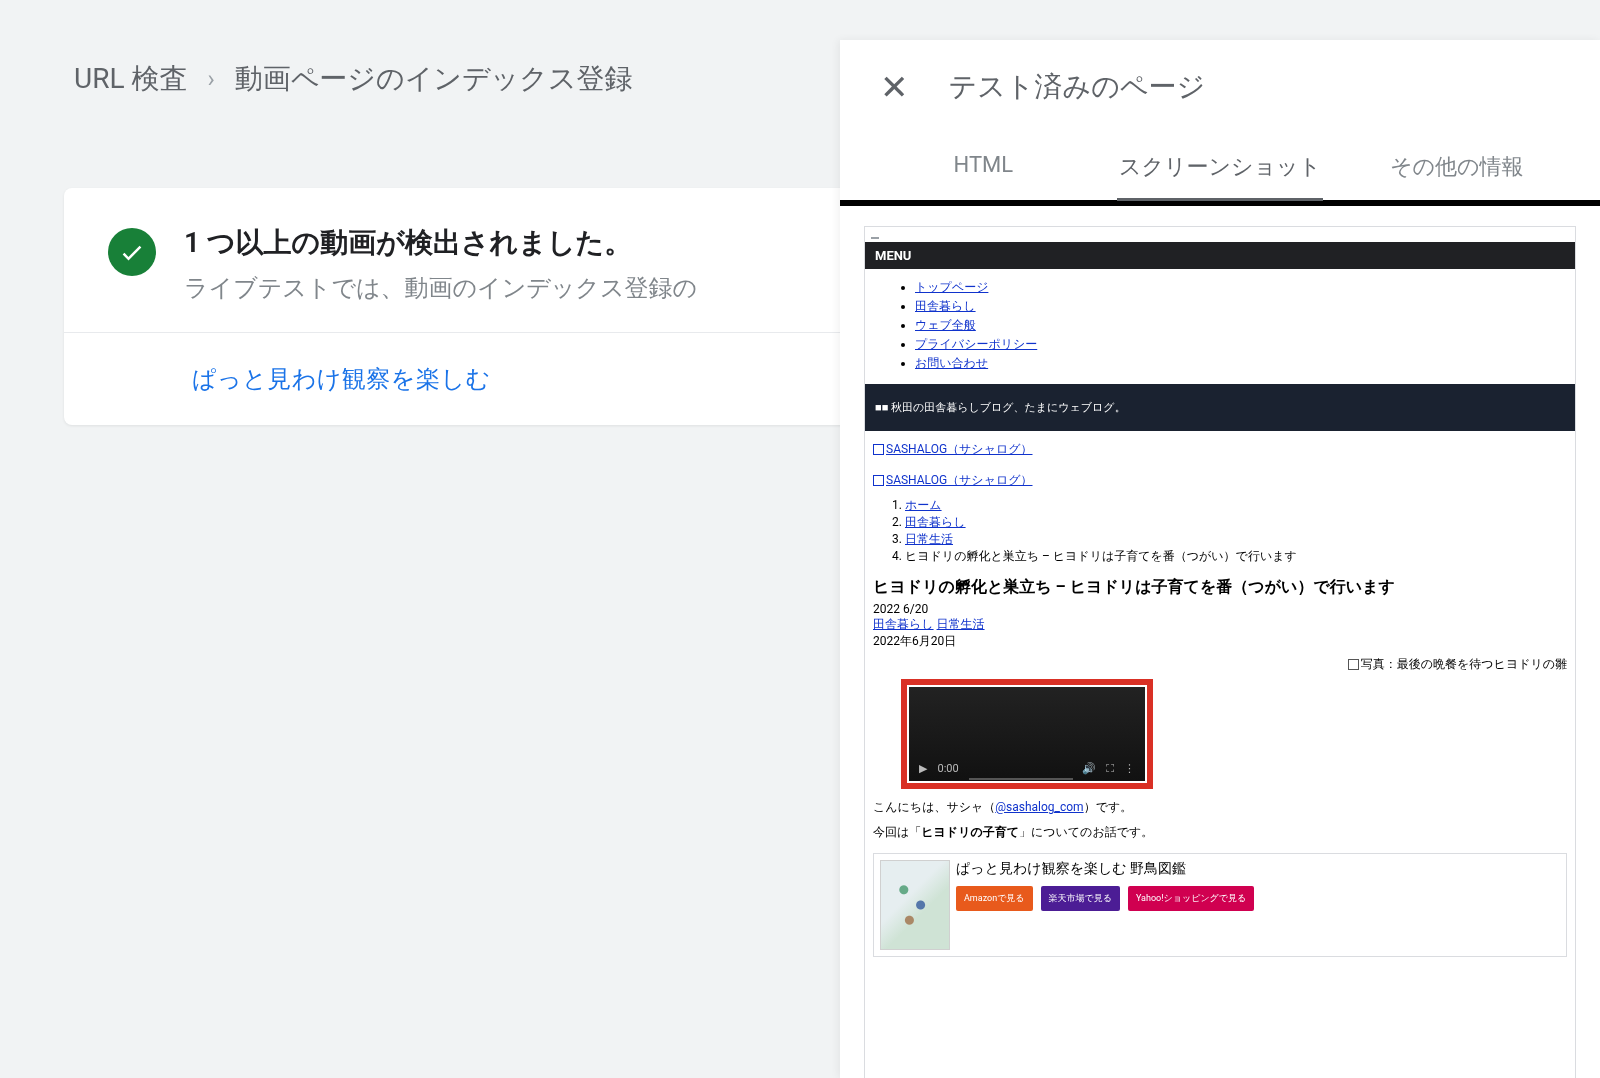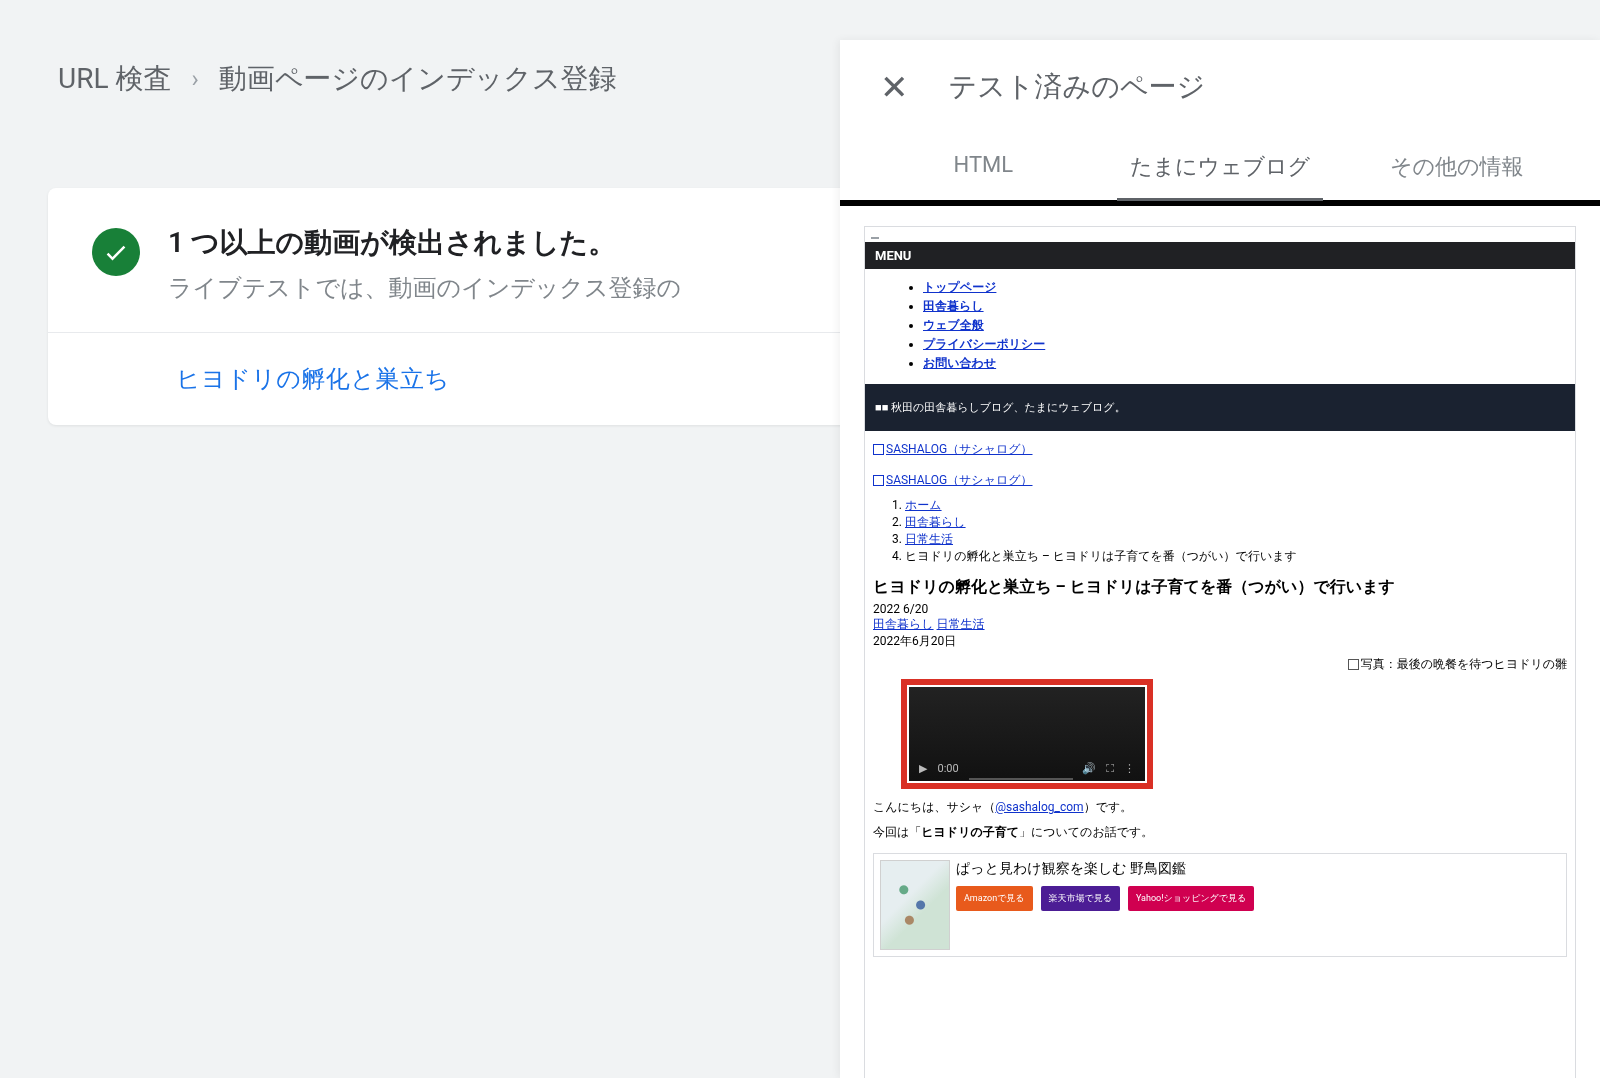--- a/index.html
+++ b/index.html
@@ -7,21 +7,21 @@
       font-family: -apple-system, BlinkMacSystemFont, "Segoe UI", Roboto, Arial, sans-serif;
       background: #f1f3f4;
       width: 1600px;
       height: 1078px;
       overflow: hidden;
       position: relative;
     }
     .main-area {
       position: absolute;
       left: 0; top: 0; right: 0; bottom: 0;
-      padding: 40px 48px;
+      padding: 40px 64px;
     }
     .breadcrumb {
       display: flex;
       align-items: center;
       gap: 20px;
       font-size: 28px;
       color: #5f6368;
       margin-bottom: 90px;
       padding-left: 10px;
       padding-top: 20px;
@@ -150,21 +150,21 @@
       background: #202124;
       color: #fff;
       padding: 6px 10px;
       font-size: 13px;
       font-weight: bold;
     }
     .nav-list {
       padding: 8px 30px 10px 50px;
       font-size: 12px;
     }
-    .nav-list li { margin: 2px 8px; font-weight: bold; }
+    .nav-list li { margin: 2px 0; }
     .nav-list a { color: #1033cc; text-decoration: underline; }
     .dark-banner {
       background: #1a2230;
       color: #fff;
       font-size: 11px;
       padding: 16px 10px;
     }
     .plink { color: #1033cc; text-decoration: underline; font-size: 12px; display: inline-block; margin: 10px 0 4px 8px; }
     .plink .bi { display:inline-block; width:11px; height:11px; border:1px solid #1033cc; margin-right:2px; vertical-align:middle;}
     .ol-list { padding: 4px 10px 4px 40px; font-size: 12px; }
@@ -251,33 +251,33 @@
         <svg viewBox="0 0 24 24">
             <path d="M9 16.2l-3.5-3.5L4 14.2 9 19.2 20 8.2l-1.5-1.5z"></path>
           </svg>
       </div>
       <div class="status-text">
         <div class="title">1 つ以上の動画が検出されました。</div>
         <div class="sub">ライブテストでは、動画のインデックス登録の</div>
       </div>
     </div>
     <div class="action-row">
-      <span class="action-link">ヒヨドリの孵化と巣立ち</span>
+      <span class="action-link">ぱっと見わけ観察を楽しむ</span>
     </div>
   </div>
 </div>
 
 <div class="side-panel">
   <div class="panel-header">
     <span class="close-btn">✕</span>
     <span class="panel-title">テスト済みのページ</span>
   </div>
   <div class="tabs">
     <div class="tab">HTML</div>
-    <div class="tab active">たまにウェブログ</div>
+    <div class="tab active">スクリーンショット</div>
     <div class="tab">その他の情報</div>
   </div>
   <div class="panel-body">
     <div class="preview">
       <span class="menu-row">  </span>
       <div class="menu-bar">MENU</div>
       <ul class="nav-list">
         <li><a>トップページ</a></li>
         <li><a>田舎暮らし</a></li>
         <li><a>ウェブ全般</a></li>

